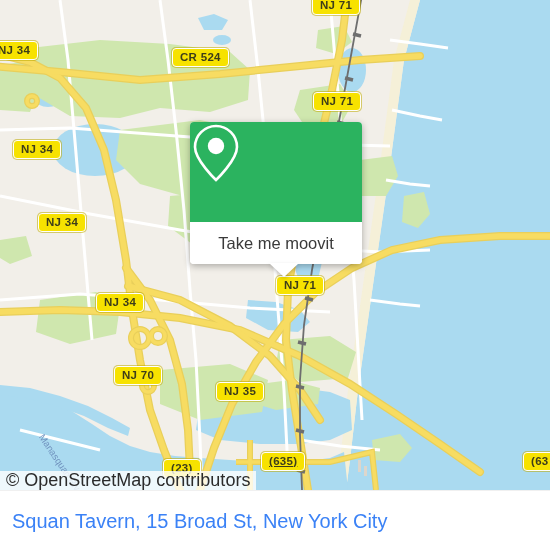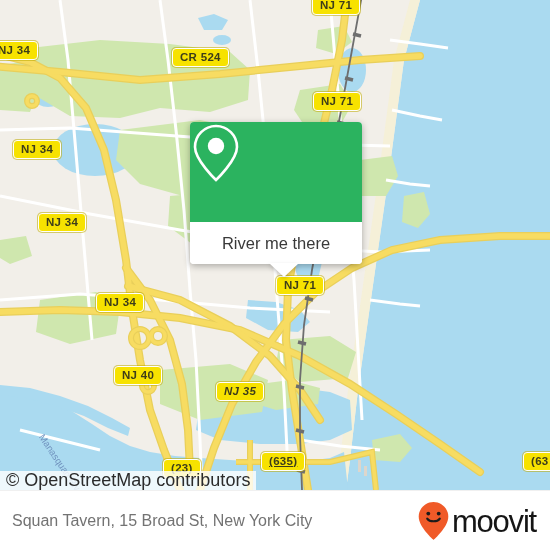--- a/index.html
+++ b/index.html
@@ -84,21 +84,21 @@
 
   
   #footer{
     position:absolute;left:0;top:490px;width:550px;height:60px;
     background:#ffffff;
     display:flex;align-items:center;
     border-top:1px solid #f0f0f0;
   }
   #footer-title{
     margin-left:12px;
-    font-size:16px;color:#737373;
+    font-size:20px;color:#3b82f6;
     white-space:nowrap;
     flex:1;
   }
   #brand{
     display:flex;align-items:center;
     margin-right:14px;
   }
   #brand-text{
     font-size:31px;color:#151515;
     letter-spacing:-1.2px;
@@ -255,48 +255,39 @@
     </svg>
 
     <div class="shield" style="left:-10px;top:41px;">NJ 34</div>
     <div class="shield" style="left:172px;top:48px;text-align:center;">CR 524</div>
     <div class="shield" style="left:312px;top:-4px;">NJ 71</div>
     <div class="shield" style="left:313px;top:92px;">NJ 71</div>
     <div class="shield" style="left:13px;top:140px;">NJ 34</div>
     <div class="shield" style="left:38px;top:213px;">NJ 34</div>
     <div class="shield" style="left:96px;top:293px;">NJ 34</div>
     <div class="shield" style="left:276px;top:276px;">NJ 71</div>
-    <div class="shield" style="left:114px;top:366px;">NJ 40</div>
-    <div class="shield" style="left:216px;top:382px;font-style:italic;">NJ 35</div>
+    <div class="shield" style="left:114px;top:366px;">NJ 70</div>
+    <div class="shield" style="left:216px;top:382px;">NJ 35</div>
     <div class="shield" style="left:163px;top:459px;">(23)</div>
     <div class="shield" style="left:261px;top:452px;text-decoration:underline;">(635)</div>
     <div class="shield" style="left:523px;top:452px;">(63</div>
 
     <div class="river-label" style="left:46px;top:432px;transform:rotate(56deg);transform-origin:0 0;">Manasquan River</div>
 
     <div id="attrib">© OpenStreetMap contributors</div>
 
     <div id="popup">
       <div id="popup-green">
         <svg width="52" height="62" viewBox="0 0 52 62">
           <path d="M26 4 C14.4 4 5 13.4 5 25 C5 38 26 58 26 58 C26 58 47 38 47 25 C47 13.4 37.6 4 26 4 Z" fill="none" stroke="#ffffff" stroke-width="2.6"></path>
           <circle cx="26" cy="24" r="8.2" fill="#ffffff"></circle>
         </svg>
       </div>
-      <div id="popup-label">River me there</div>
+      <div id="popup-label">Take me moovit</div>
       <div id="popup-tail"></div>
     </div>
   </div>
 
   <div id="footer">
     <div id="footer-title">Squan Tavern, 15 Broad St, New York City</div>
-    <div id="brand">
-      <svg width="33" height="40" viewBox="0 0 33 40">
-        <path d="M16.5 1 C8.3 1 1.7 7.6 1.7 15.8 C1.7 26 16.5 39 16.5 39 C16.5 39 31.3 26 31.3 15.8 C31.3 7.6 24.7 1 16.5 1 Z" fill="#F05A28"></path>
-        <circle cx="11.3" cy="12.6" r="1.9" fill="#1b1b1b"></circle>
-        <circle cx="21.7" cy="12.6" r="1.9" fill="#1b1b1b"></circle>
-        <path d="M10.2 17.6 C12.6 21.2 20.4 21.2 22.8 17.6" fill="none" stroke="#1b1b1b" stroke-width="2.1" stroke-linecap="round"></path>
-      </svg>
-      <div id="brand-text">moovit</div>
-    </div>
   </div>
 
 </div>
 
 </body></html>

